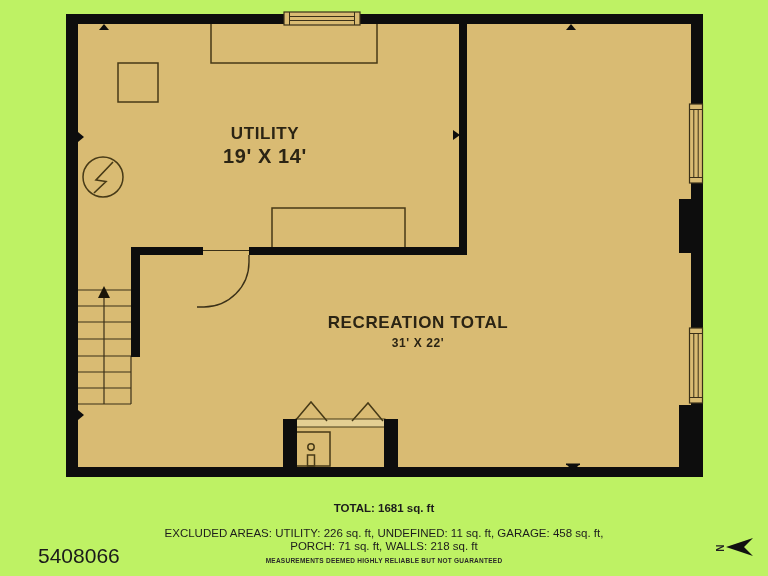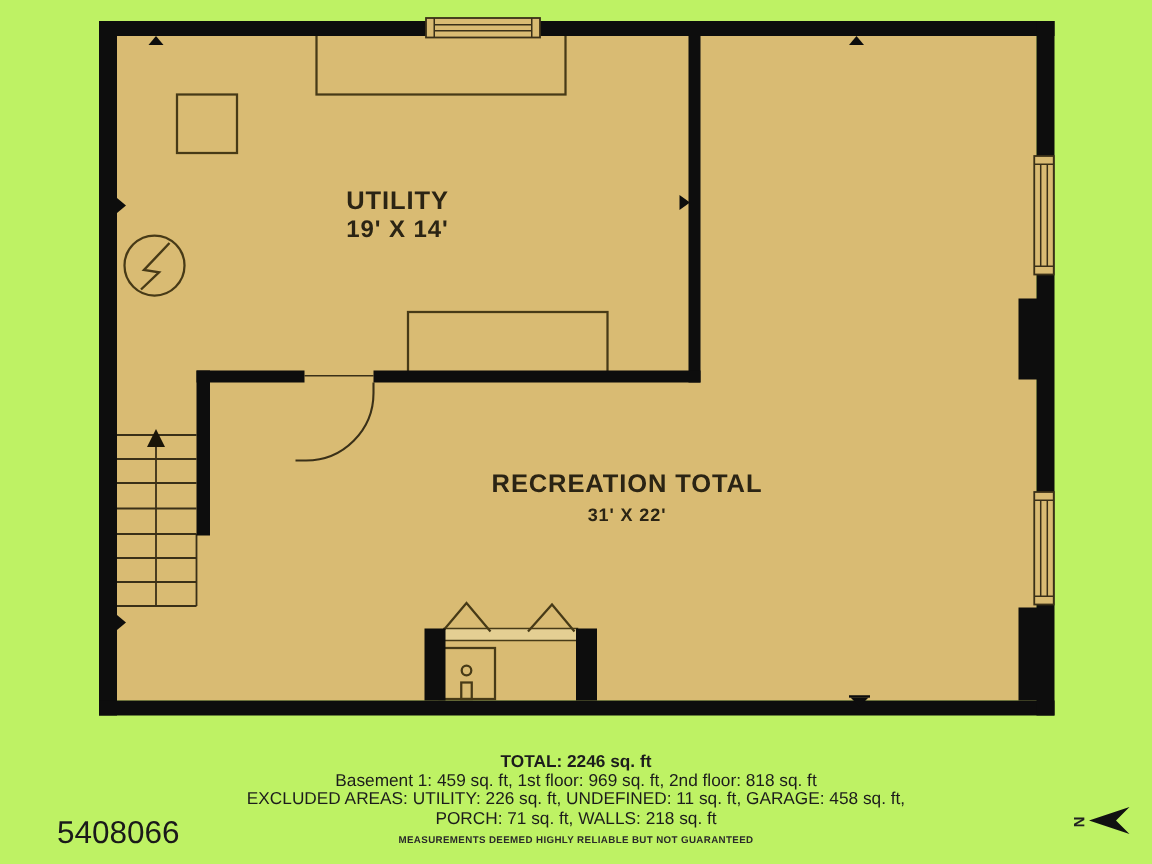--- a/index.html
+++ b/index.html
@@ -6,21 +6,21 @@
   #canvas{
     position:relative;width:768px;height:576px;background:#bef264;
     overflow:hidden;font-family:"Liberation Sans",sans-serif;padding-left:38px;
   }
   #plan-svg{position:absolute;left:0;top:0;}
   .room-label{
     position:absolute;text-align:center;color:#2b2414;
     font-weight:600;letter-spacing:.6px;line-height:1.15;
   }
   #utility-label{left:185px;top:124px;width:160px;font-size:17px;}
-  #utility-dims{left:185px;top:145px;width:160px;font-size:16px;font-weight:600;}
+  #utility-dims{left:185px;top:145px;width:160px;font-size:20px;font-weight:600;}
   #rec-label{left:318px;top:313px;width:200px;font-size:17px;}
   #rec-dims{left:318px;top:337px;width:200px;font-size:12px;font-weight:700;}
   .footer{position:absolute;left:0;width:768px;text-align:center;color:#1c1c1c;}
   #f-total{top:502px;font-size:11.5px;font-weight:bold;}
   #f-floors{top:514.5px;font-size:11.5px;}
   #f-excluded{top:527px;font-size:11.5px;}
   #f-excluded2{top:539.5px;font-size:11.5px;}
   #f-disc{top:557px;font-size:6.5px;font-weight:bold;letter-spacing:.25px;color:#2a2a2a;}
   #listing-id{
     position:absolute;left:6px;top:544px;font-size:21px;color:#1a1a1a;margin-left:32px;
@@ -132,20 +132,19 @@
       <polygon points="726,547 753,538 744,547 753,556" fill="#111"></polygon>
       <text x="719" y="551" font-size="10" font-weight="bold" fill="#222" text-anchor="middle" transform="rotate(90 719 548)" font-family="Liberation Sans, sans-serif">N</text>
     </g>
   </svg>
 
   <div class="room-label" id="utility-label">UTILITY</div>
   <div class="room-label" id="utility-dims">19' X 14'</div>
   <div class="room-label" id="rec-label">RECREATION TOTAL</div>
   <div class="room-label" id="rec-dims">31' X 22'</div>
 
-  <div class="footer" id="f-total">TOTAL: 2246 sq. ft</div>
-  <div class="footer" id="f-floors">Basement 1: 459 sq. ft, 1st floor: 969 sq. ft, 2nd floor: 818 sq. ft</div>
+  <div class="footer" id="f-total">TOTAL: 1681 sq. ft</div>
   <div class="footer" id="f-excluded">EXCLUDED AREAS: UTILITY: 226 sq. ft, UNDEFINED: 11 sq. ft, GARAGE: 458 sq. ft,</div>
   <div class="footer" id="f-excluded2">PORCH: 71 sq. ft, WALLS: 218 sq. ft</div>
   <div class="footer" id="f-disc">MEASUREMENTS DEEMED HIGHLY RELIABLE BUT NOT GUARANTEED</div>
 
   <div id="listing-id">5408066</div>
 </div>
 
 </body></html>

